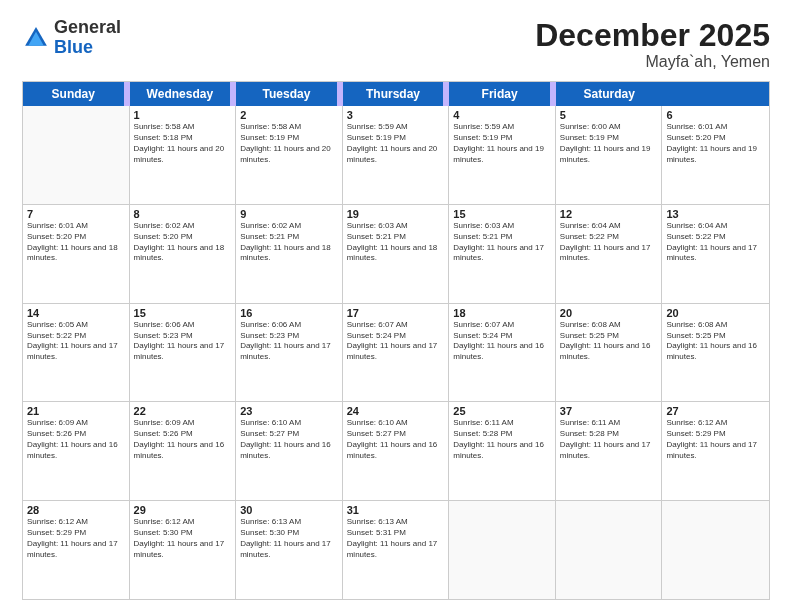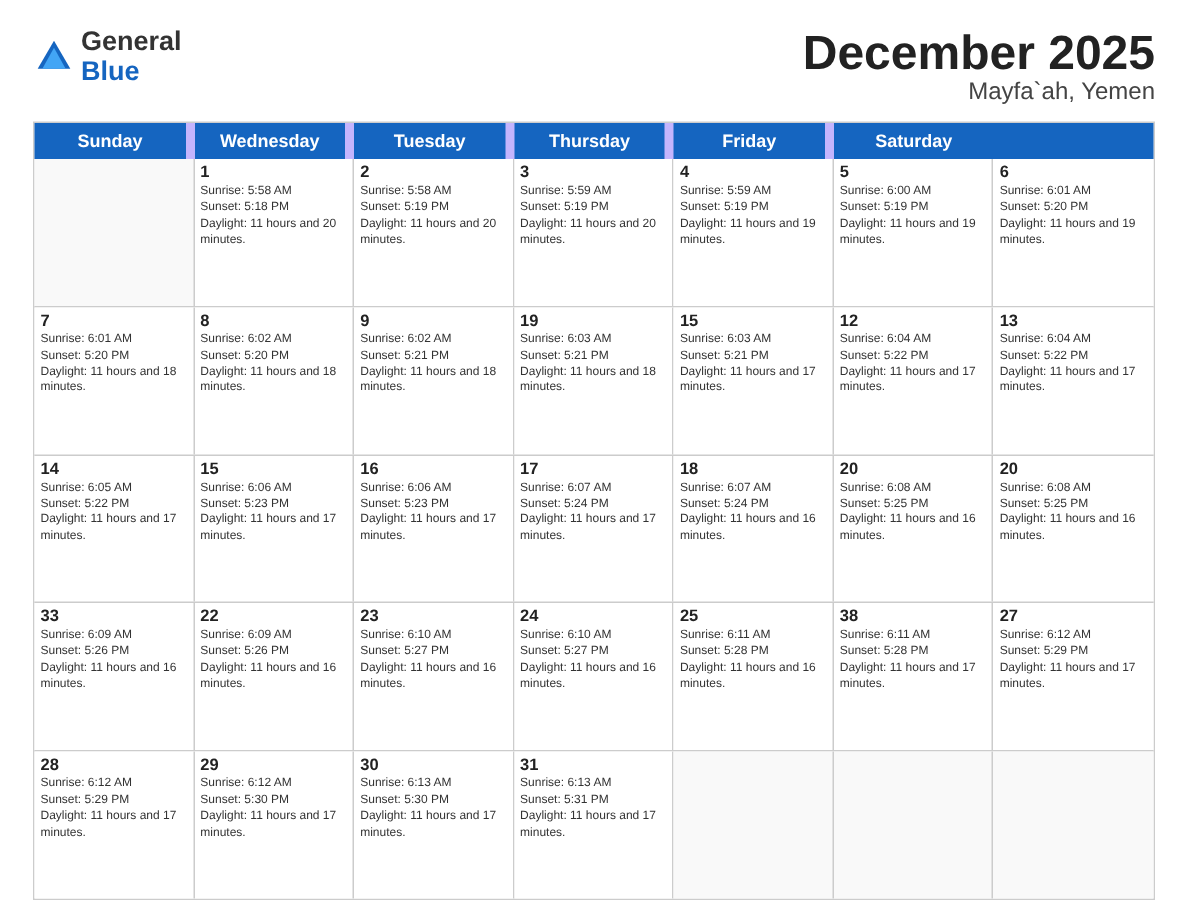--- a/index.html
+++ b/index.html
@@ -262,21 +262,21 @@
           </div>
           <div class="cal-cell">
             <div class="day-num">20</div>
             <div class="cell-info" style="white-space: pre-line;">Sunrise: 6:08 AM
 Sunset: 5:25 PM
 Daylight: 11 hours and 16 minutes.</div>
           </div>
         </div>
         <div class="cal-row">
           <div class="cal-cell">
-            <div class="day-num">33</div>
+            <div class="day-num">21</div>
             <div class="cell-info" style="white-space: pre-line;">Sunrise: 6:09 AM
 Sunset: 5:26 PM
 Daylight: 11 hours and 16 minutes.</div>
           </div>
           <div class="cal-cell">
             <div class="day-num">22</div>
             <div class="cell-info" style="white-space: pre-line;">Sunrise: 6:09 AM
 Sunset: 5:26 PM
 Daylight: 11 hours and 16 minutes.</div>
           </div>
@@ -292,21 +292,21 @@
 Sunset: 5:27 PM
 Daylight: 11 hours and 16 minutes.</div>
           </div>
           <div class="cal-cell">
             <div class="day-num">25</div>
             <div class="cell-info" style="white-space: pre-line;">Sunrise: 6:11 AM
 Sunset: 5:28 PM
 Daylight: 11 hours and 16 minutes.</div>
           </div>
           <div class="cal-cell">
-            <div class="day-num">38</div>
+            <div class="day-num">37</div>
             <div class="cell-info" style="white-space: pre-line;">Sunrise: 6:11 AM
 Sunset: 5:28 PM
 Daylight: 11 hours and 17 minutes.</div>
           </div>
           <div class="cal-cell">
             <div class="day-num">27</div>
             <div class="cell-info" style="white-space: pre-line;">Sunrise: 6:12 AM
 Sunset: 5:29 PM
 Daylight: 11 hours and 17 minutes.</div>
           </div>

